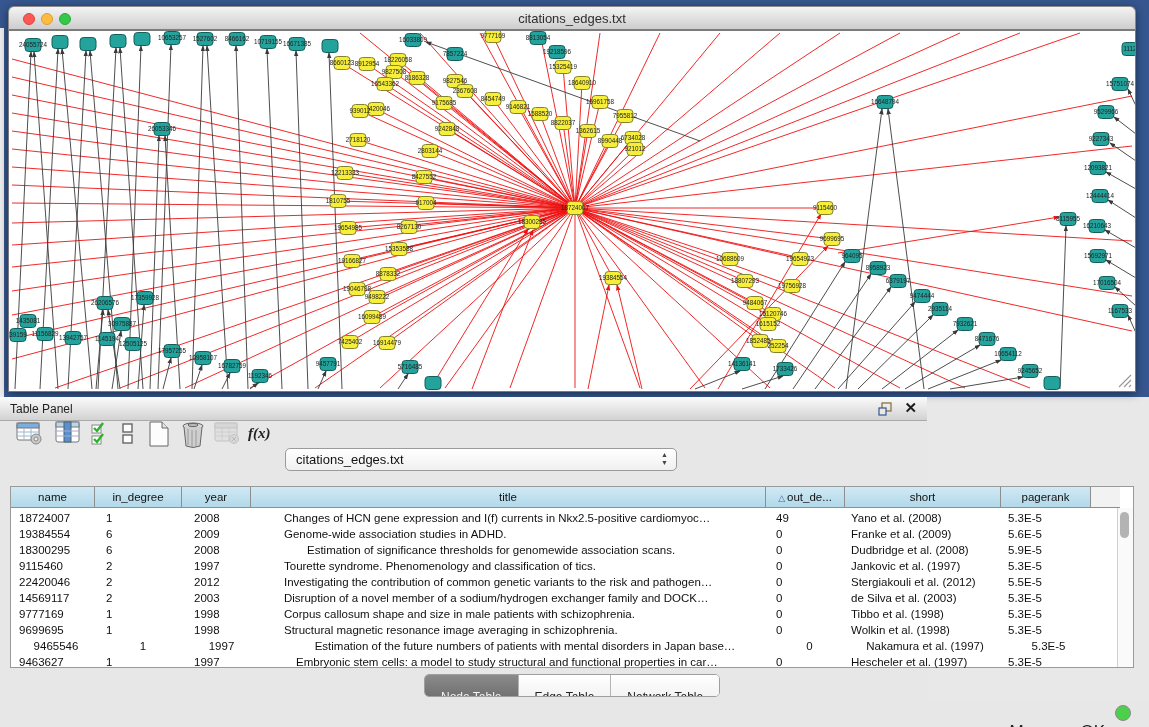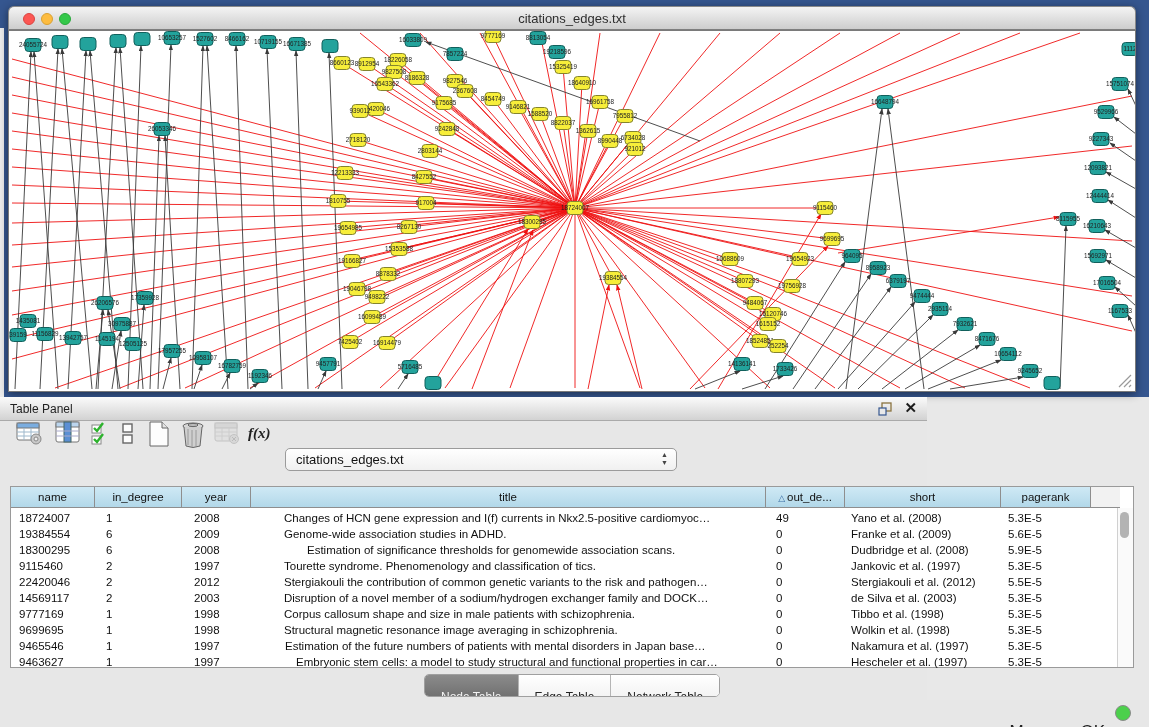--- a/index.html
+++ b/index.html
@@ -578,21 +578,21 @@
           <div class="tcell" style="left: 183px; width: 55px;">1997</div>
           <div class="tcell" style="left: 273px; width: 480px;">Tourette syndrome. Phenomenology and classification of tics.</div>
           <div class="tcell" style="left: 765px; width: 67px;">0</div>
           <div class="tcell" style="left: 840px; width: 148px;">Jankovic et al. (1997)</div>
           <div class="tcell" style="left: 997px; width: 81px;">5.3E-5</div>
         </div>
         <div class="trow" style="top: 87px; left: 0px; width: 1109px;">
           <div class="tcell" style="left: 8px; width: 74px;">22420046</div>
           <div class="tcell" style="left: 95px; width: 74px;">2</div>
           <div class="tcell" style="left: 183px; width: 55px;">2012</div>
-          <div class="tcell" style="left: 273px; width: 480px;">Stergiakouli the contribution of common genetic variants to the risk and pathogen…</div>
+          <div class="tcell" style="left: 273px; width: 480px;">Investigating the contribution of common genetic variants to the risk and pathogen…</div>
           <div class="tcell" style="left: 765px; width: 67px;">0</div>
           <div class="tcell" style="left: 840px; width: 148px;">Stergiakouli et al. (2012)</div>
           <div class="tcell" style="left: 997px; width: 81px;">5.5E-5</div>
         </div>
         <div class="trow" style="top: 103px; left: 0px; width: 1109px;">
           <div class="tcell" style="left: 8px; width: 74px;">14569117</div>
           <div class="tcell" style="left: 95px; width: 74px;">2</div>
           <div class="tcell" style="left: 183px; width: 55px;">2003</div>
           <div class="tcell" style="left: 273px; width: 480px;">Disruption of a novel member of a sodium/hydrogen exchanger family and DOCK…</div>
           <div class="tcell" style="left: 765px; width: 67px;">0</div>
@@ -610,21 +610,21 @@
         </div>
         <div class="trow" style="top: 135px; left: 0px; width: 1109px;">
           <div class="tcell" style="left: 8px; width: 74px;">9699695</div>
           <div class="tcell" style="left: 95px; width: 74px;">1</div>
           <div class="tcell" style="left: 183px; width: 55px;">1998</div>
           <div class="tcell" style="left: 273px; width: 480px;">Structural magnetic resonance image averaging in schizophrenia.</div>
           <div class="tcell" style="left: 765px; width: 67px;">0</div>
           <div class="tcell" style="left: 840px; width: 148px;">Wolkin et al. (1998)</div>
           <div class="tcell" style="left: 997px; width: 81px;">5.3E-5</div>
         </div>
-        <div class="trow" style="top: 151px; left: 0px; width: 1109px;">
+        <div class="trow" style="top: 151px; left: 0px; width: 1109px; text-align: center;">
           <div class="tcell" style="left: 8px; width: 74px;">9465546</div>
           <div class="tcell" style="left: 95px; width: 74px;">1</div>
           <div class="tcell" style="left: 183px; width: 55px;">1997</div>
           <div class="tcell" style="left: 274px; width: 480px;">Estimation of the future numbers of patients with mental disorders in Japan base…</div>
           <div class="tcell" style="left: 765px; width: 67px;">0</div>
           <div class="tcell" style="left: 840px; width: 148px;">Nakamura et al. (1997)</div>
           <div class="tcell" style="left: 997px; width: 81px;">5.3E-5</div>
         </div>
         <div class="trow" style="top: 167px; left: 0px; width: 1109px;">
           <div class="tcell" style="left: 8px; width: 74px;">9463627</div>

